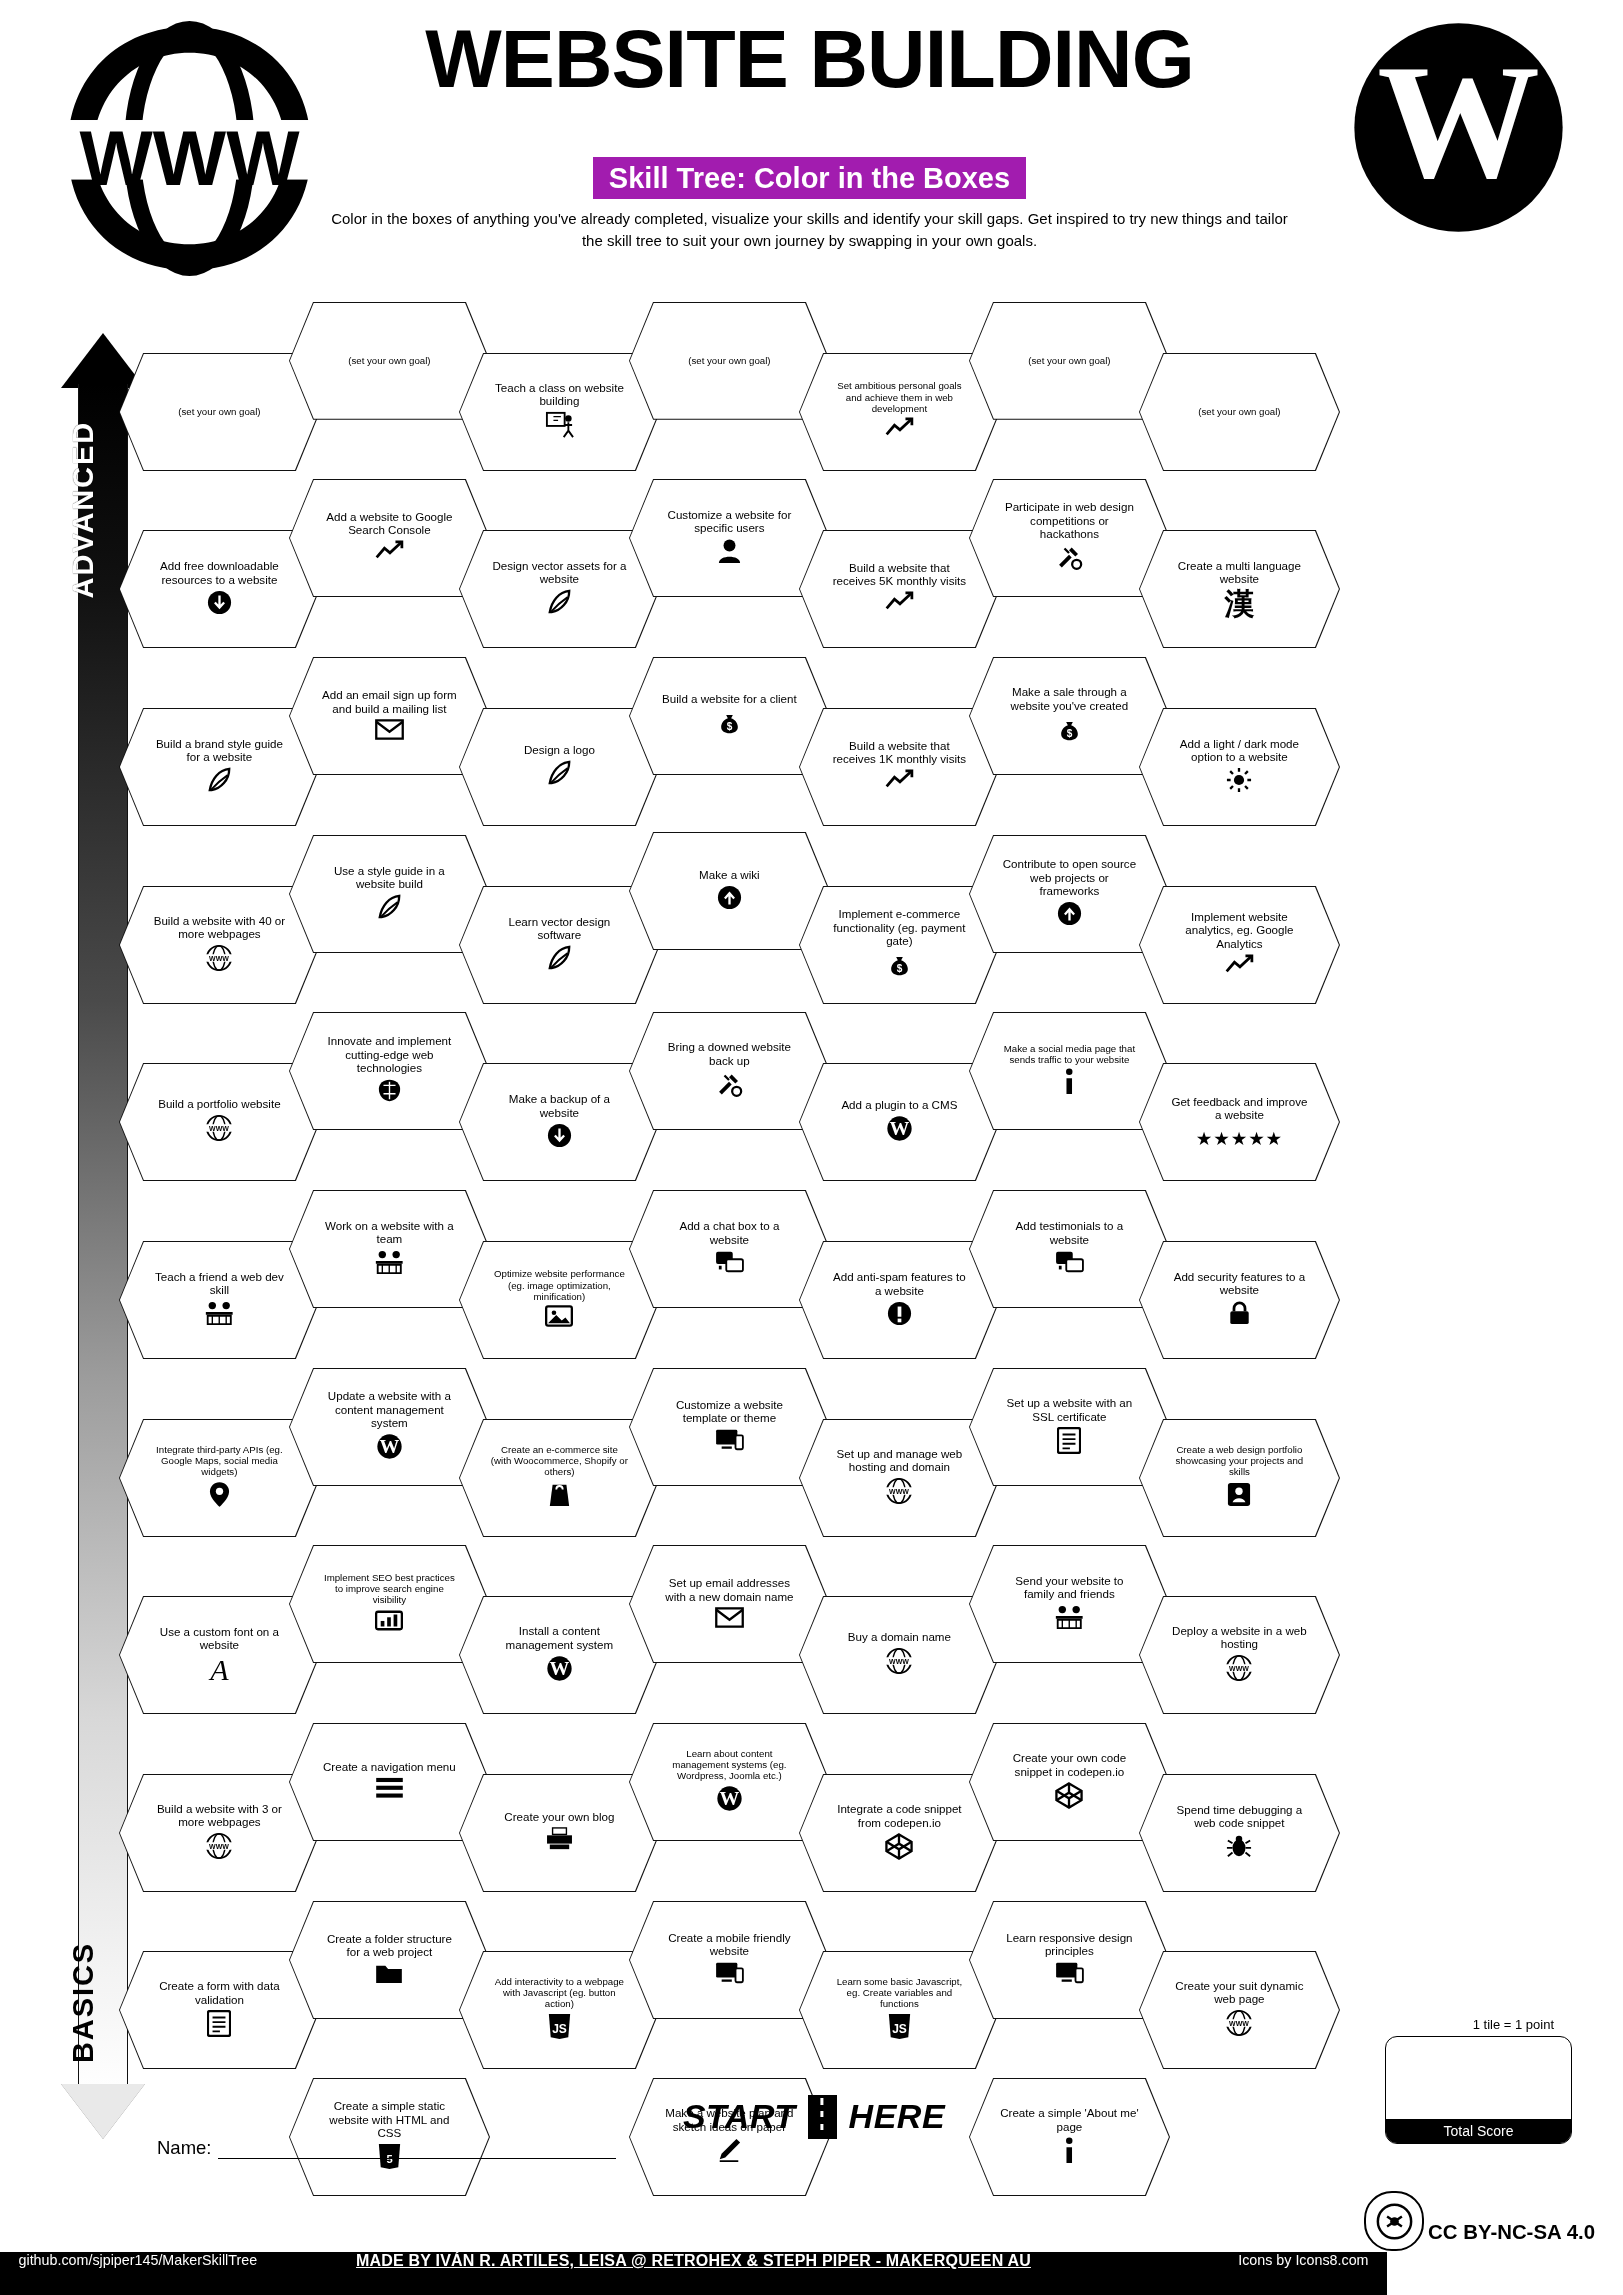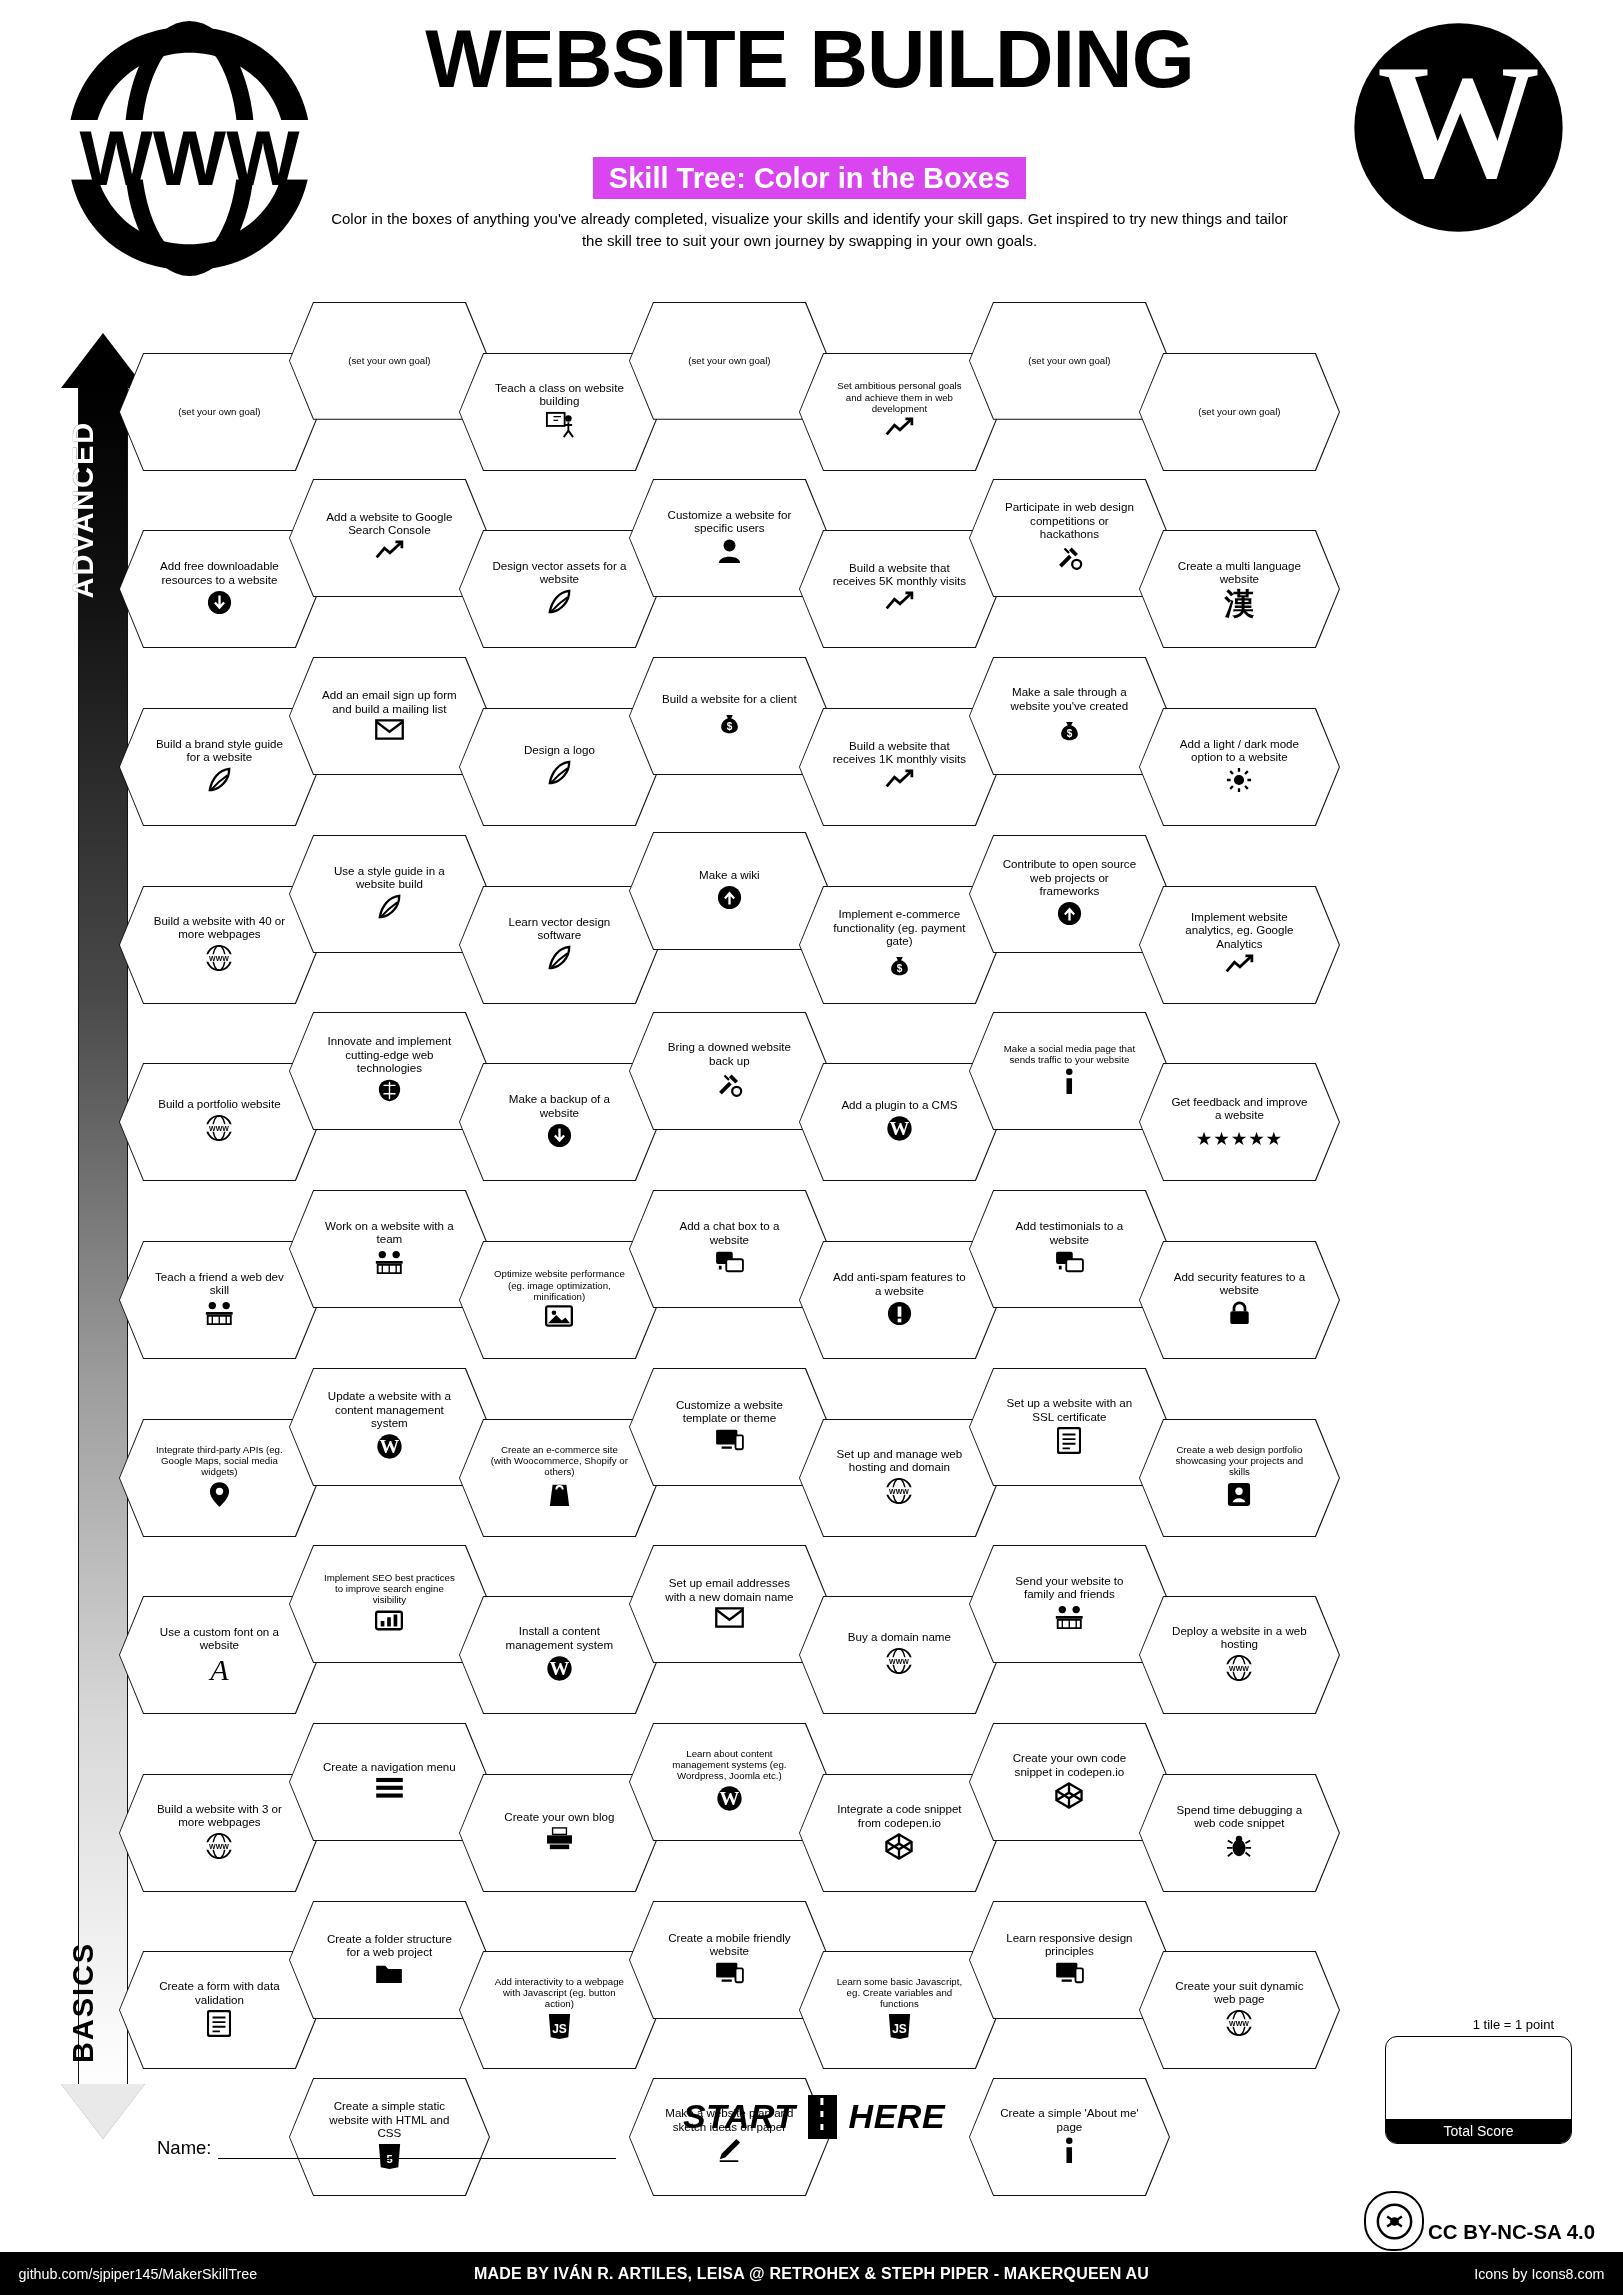--- a/index.html
+++ b/index.html
@@ -4,21 +4,21 @@
 <style>
   html,body{margin:0;padding:0;background:#ffffff;}
   body{width:1623px;height:2295px;font-family:"Liberation Sans",sans-serif;color:#000;position:relative;overflow:hidden;}
 
   
   #header{position:absolute;left:0;top:0;width:1623px;height:296px;}
   #www-logo{position:absolute;left:60px;top:18.5px;width:259px;height:259px;}
   #wp-logo{position:absolute;right:56px;top:18.5px;width:217px;height:217px;}
   #title{position:absolute;left:324px;top:18.5px;width:971px;text-align:center;font-size:81px;font-weight:bold;letter-spacing:-0.9px;line-height:1;}
   #subtitle-wrap{position:absolute;left:324px;top:157px;width:971px;text-align:center;}
-  #subtitle{display:inline-block;background:#d946ef;color:#fff;font-size:29px;font-weight:bold;padding:4.6px 15.7px;}
+  #subtitle{display:inline-block;background:#a21caf;color:#fff;font-size:29px;font-weight:bold;padding:4.6px 15.7px;}
   #desc{position:absolute;left:324px;top:208px;width:971px;text-align:center;font-size:15px;line-height:1.45;}
 
   
   #scale{position:absolute;left:56px;top:333px;width:93px;height:1804px;}
   #scale-bar{position:absolute;left:22px;top:51px;width:48px;height:1712px;
      background:linear-gradient(to bottom,#000 0%,#111 12%,#4a4a4a 36%,#9c9c9c 58%,#d8d8d8 78%,#f2f2f2 92%,#ffffff 100%);
      border-left:1.4px solid #111;border-right:1.4px solid #111;border-bottom:1.4px solid #555;}
   #arrow-top{position:absolute;left:4.6px;top:0;width:0;height:0;border-left:42px solid transparent;border-right:42px solid transparent;border-bottom:55px solid #000;}
   #arrow-bottom{position:absolute;left:4.6px;bottom:-1.9px;width:0;height:0;border-left:42px solid transparent;border-right:42px solid transparent;border-top:55px solid #e9e9e9;filter:drop-shadow(0 0 0.5px #777);}
   .scale-label{position:absolute;font-size:29px;font-weight:bold;letter-spacing:1.9px;writing-mode:vertical-rl;transform:rotate(180deg);}
@@ -52,21 +52,21 @@
   
   #score-box{position:absolute;right:51px;top:2036px;width:185px;height:106px;border:1.9px solid #000;border-radius:12px;overflow:hidden;background:#fff;}
   #score-tile{position:absolute;right:69px;top:2017px;font-size:13px;}
   #score-label{position:absolute;left:0;bottom:0;width:100%;height:24px;background:#000;color:#fff;font-size:14px;display:flex;align-items:center;justify-content:center;}
 
   
   #name-row{position:absolute;left:157px;top:2137px;font-size:18.5px;display:flex;align-items:flex-end;gap:6.5px;}
   #name-line{display:inline-block;width:398px;border-bottom:1.9px solid #000;height:21px;}
 
   
-  #footer{position:absolute;left:0;bottom:0;width:1623px;height:43px;background:#000;color:#fff;display:flex;align-items:center;}
+  #footer{position:absolute;left:0;bottom:0;width:1387px;height:43px;background:#000;color:#fff;display:flex;align-items:flex-start;text-decoration:underline;}
   #footer .left{position:absolute;left:18.5px;font-size:14.3px;}
   #footer .center{width:100%;text-align:center;font-size:16px;font-weight:bold;letter-spacing:0.2px;}
   #footer .right{position:absolute;right:18.5px;font-size:14.3px;}
   #cc{position:absolute;right:28px;bottom:51px;font-size:20.4px;font-weight:bold;}
   #cc-badge{position:absolute;right:199px;bottom:44px;width:56px;height:56px;border-radius:28px;border:2.3px solid #000;display:flex;align-items:center;justify-content:center;font-size:25px;}
 </style>
 </head>
 <body>
 
 <div id="header">

